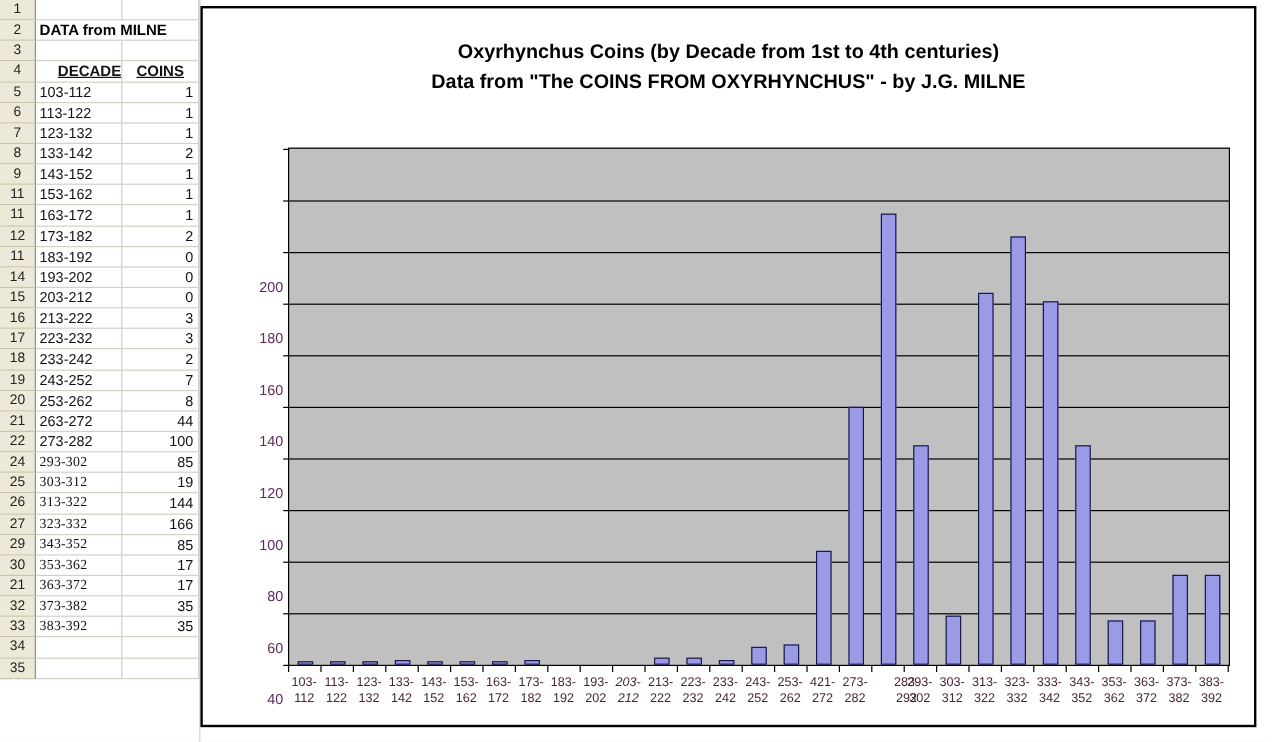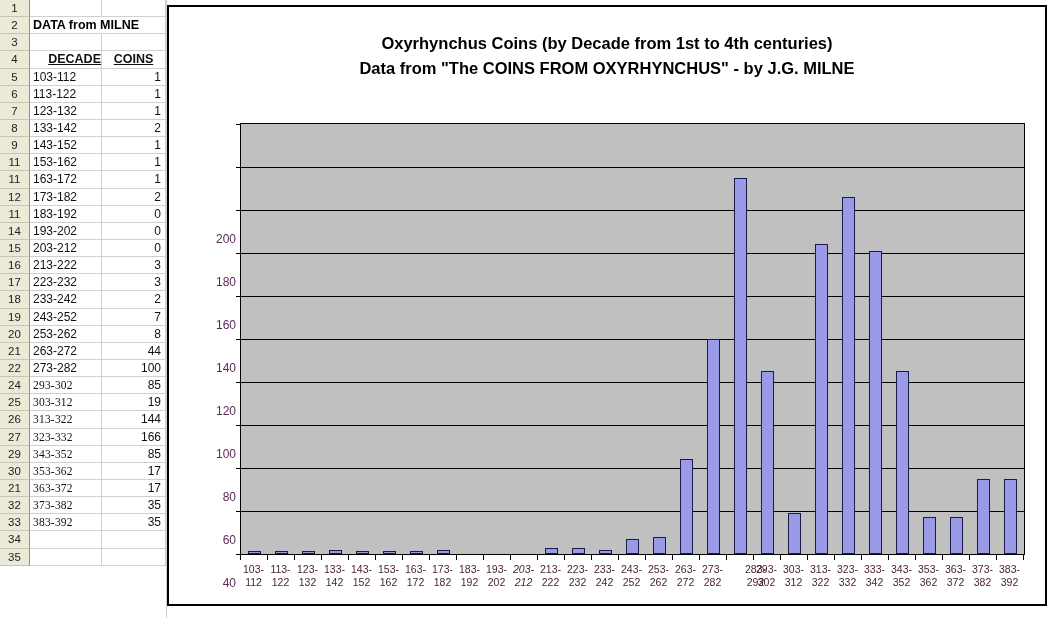--- a/index.html
+++ b/index.html
@@ -370,21 +370,21 @@
           <span>243-</span>
           <span>252</span>
         </div>
         <div class="xtickmark" style="left: 432px;"></div>
         <div class="xtick" style="left: 401px; width: 35px;">
           <span>253-</span>
           <span>262</span>
         </div>
         <div class="xtickmark" style="left: 459px;"></div>
         <div class="xtick" style="left: 428px; width: 35px;">
-          <span>263-</span>
+          <span>421-</span>
           <span>272</span>
         </div>
         <div class="xtickmark" style="left: 486px;"></div>
         <div class="xtick" style="left: 455px; width: 35px;">
           <span>273-</span>
           <span>282</span>
         </div>
         <div class="xtickmark" style="left: 513px;"></div>
         <div class="xtick" style="left: 482px; width: 35px; margin-left: 16px;">
           <span>283-</span>

